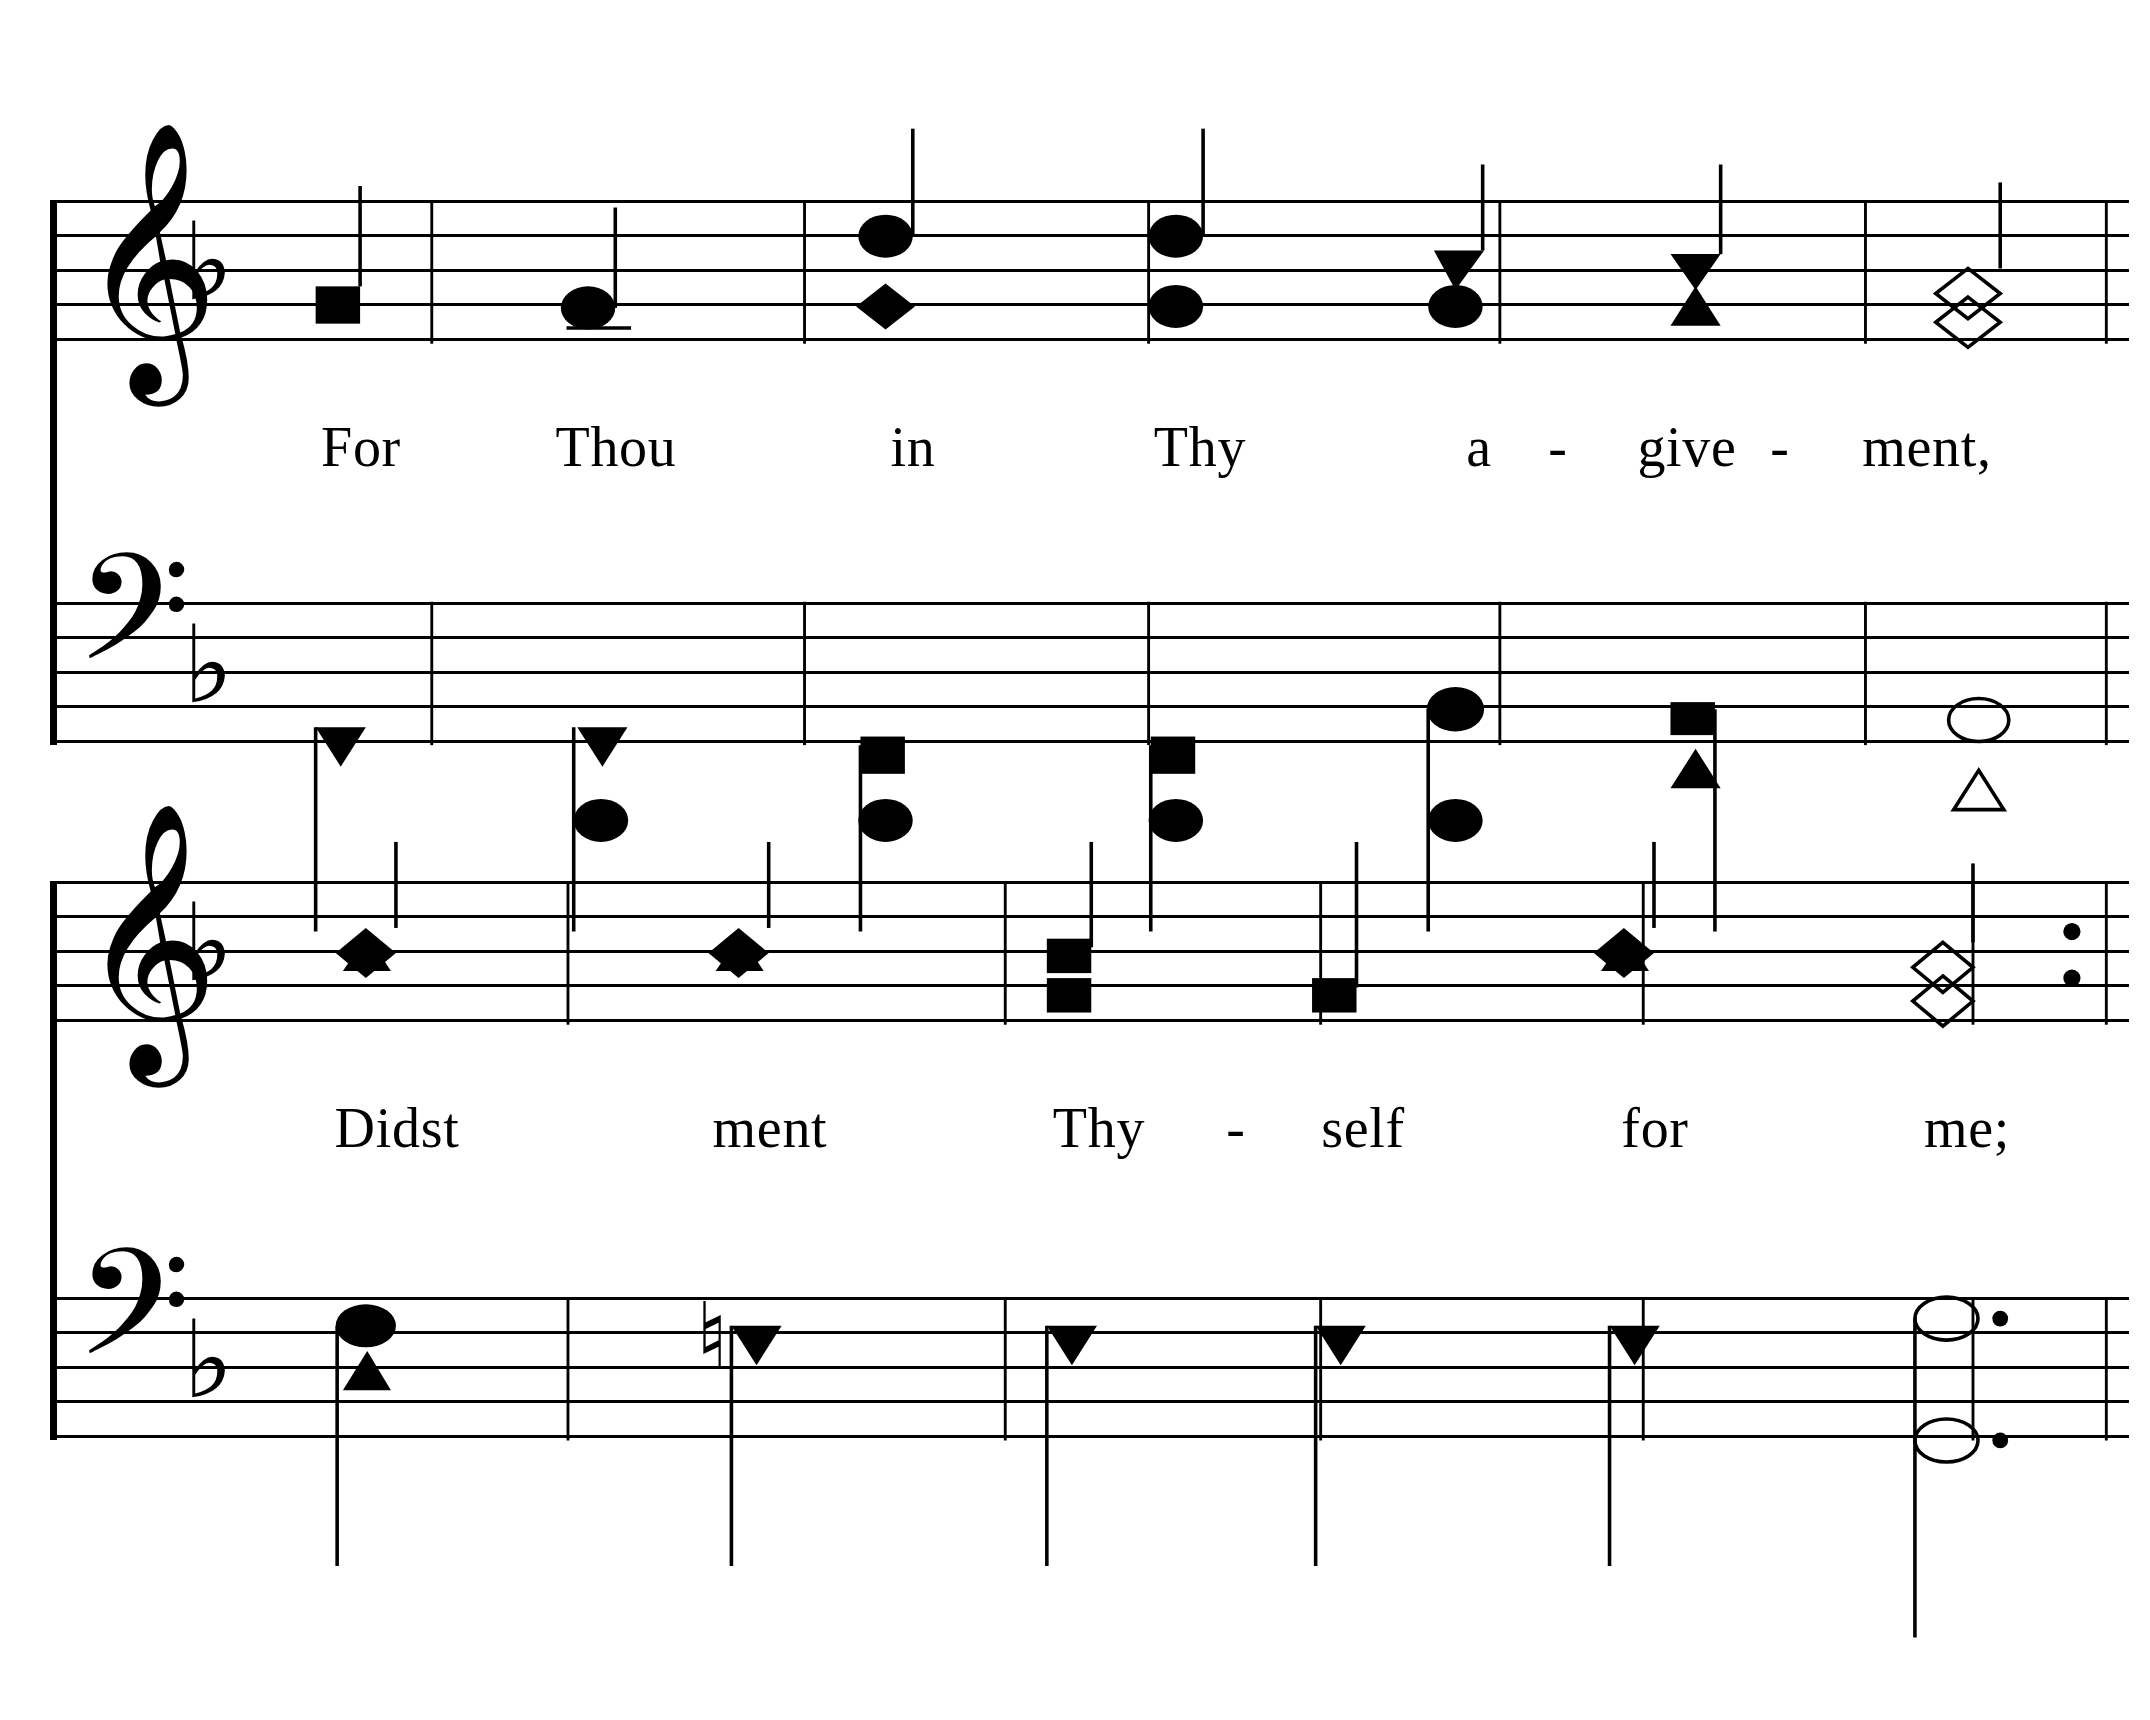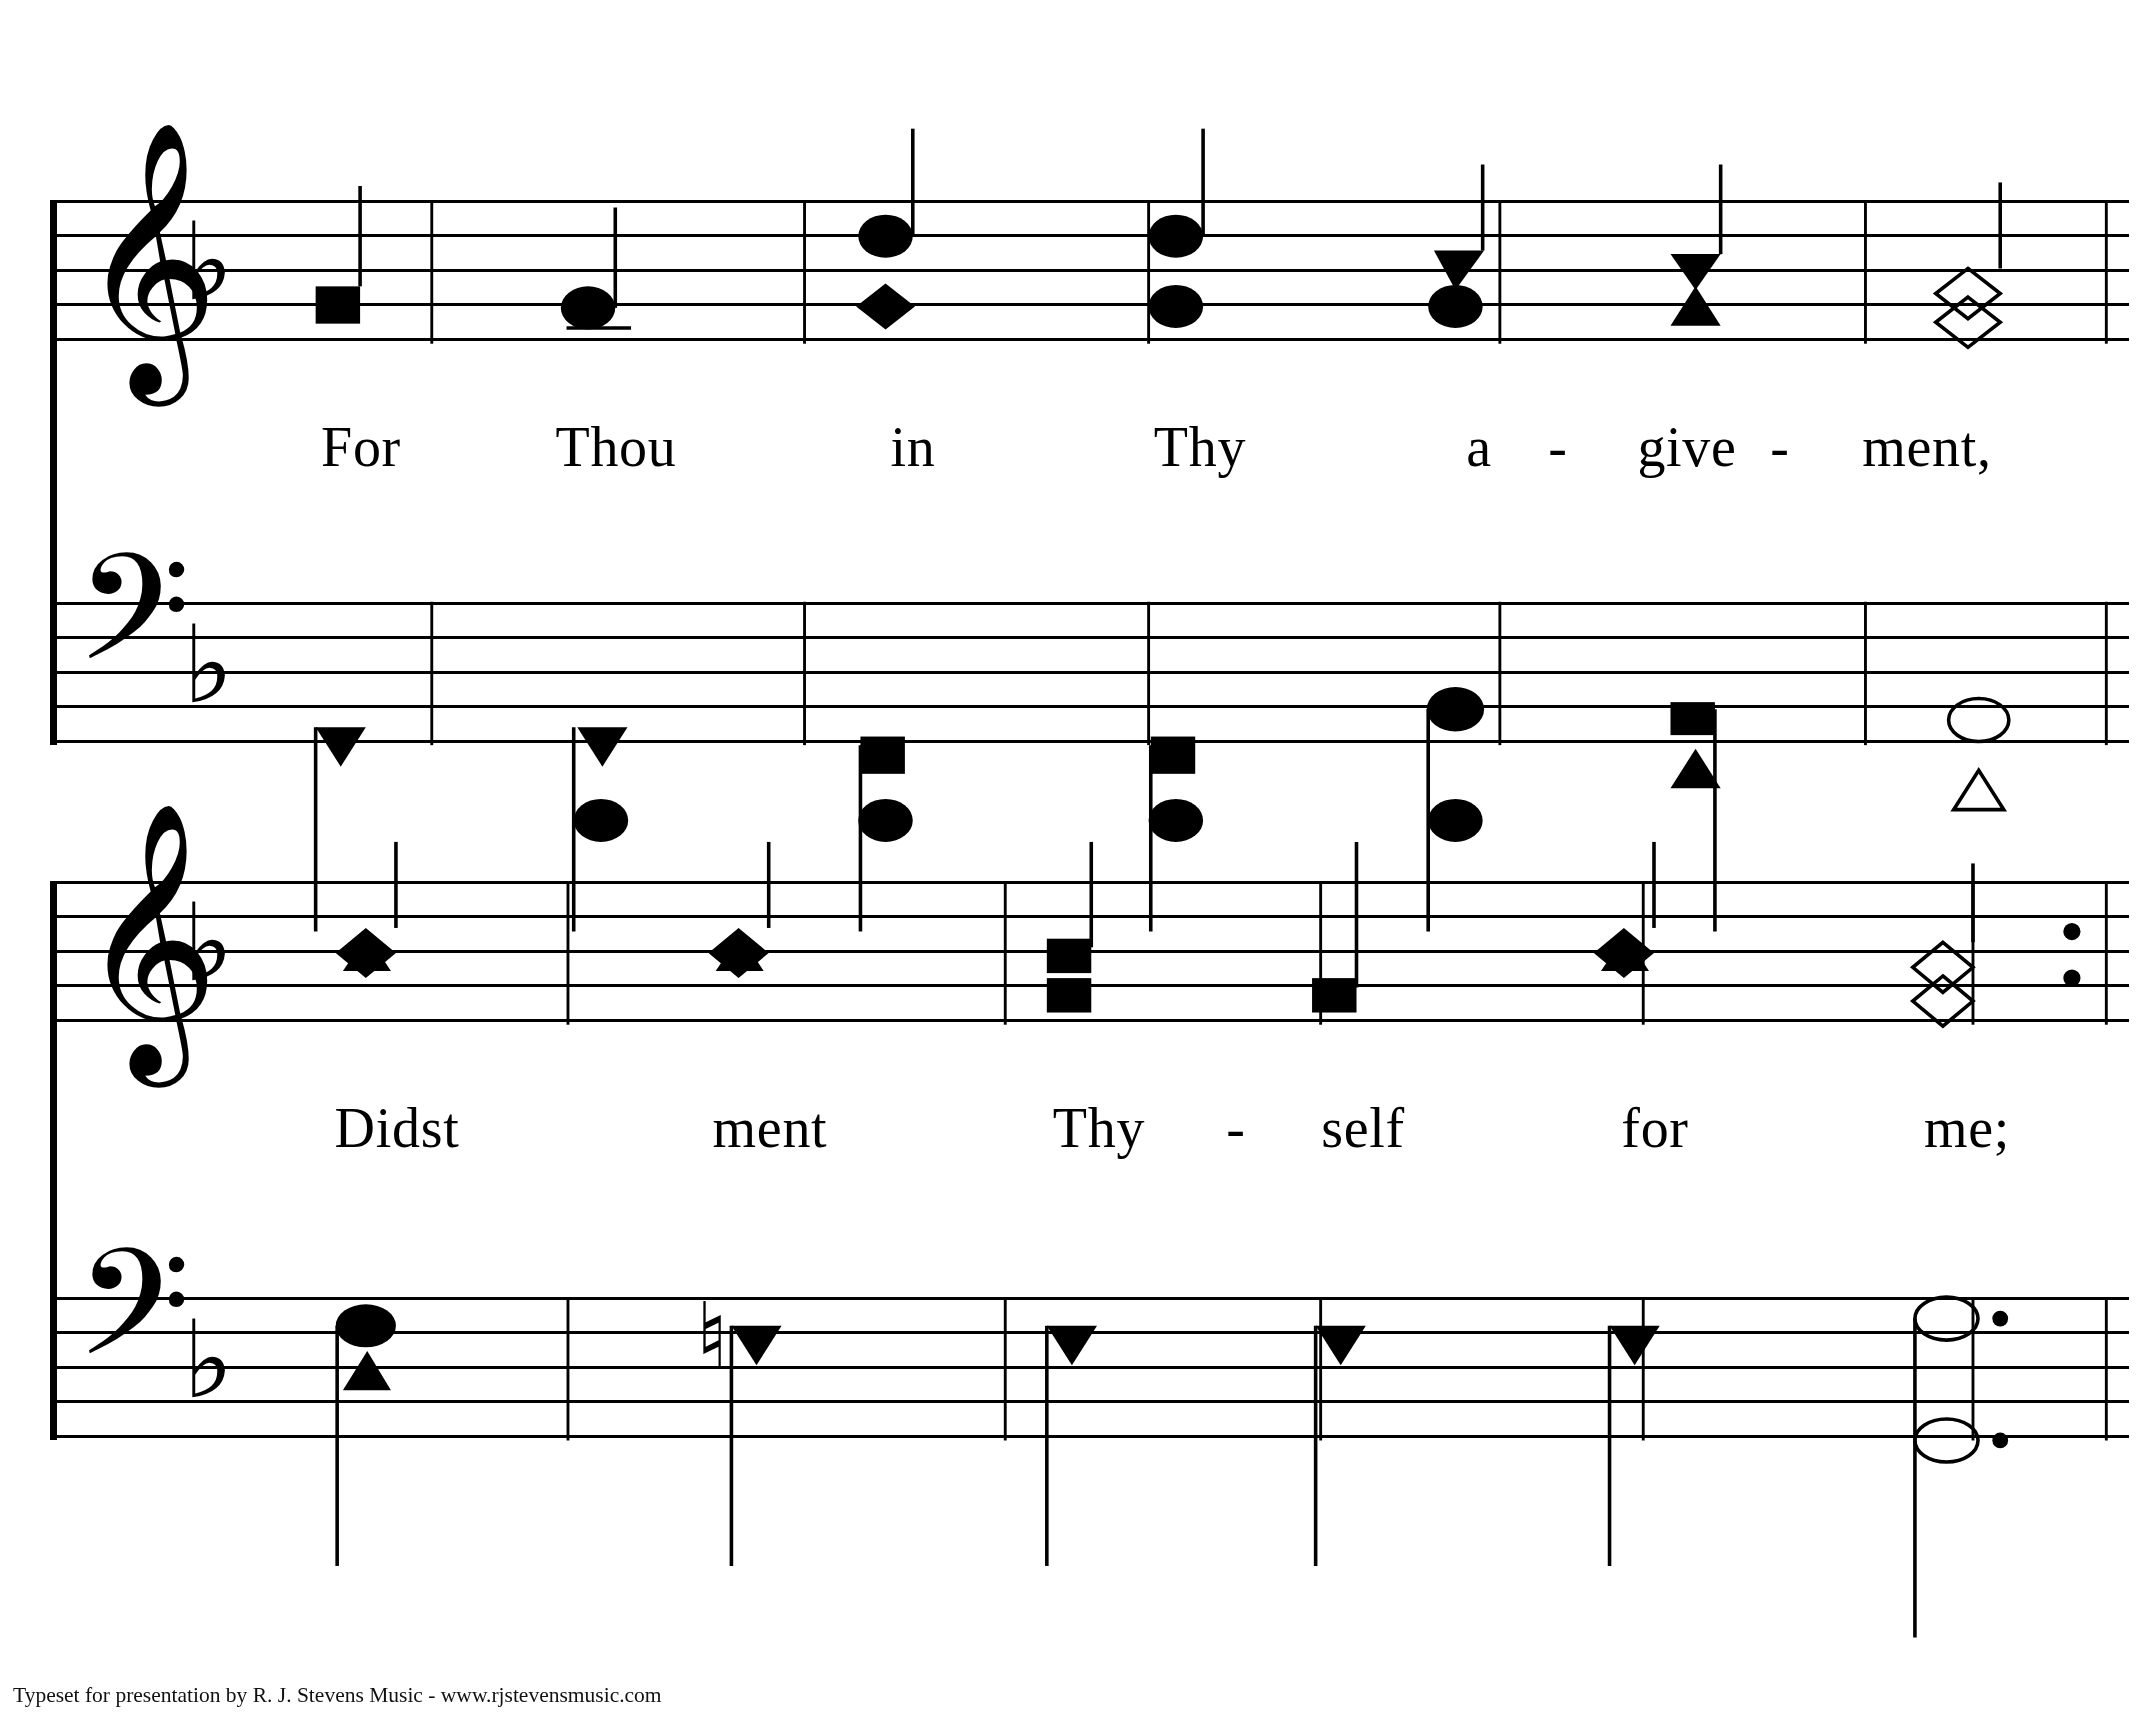--- a/index.html
+++ b/index.html
@@ -343,15 +343,14 @@
       <span class="lyric-word" style="left:373px;">Didst</span>
       <span class="lyric-word" style="left:746px;">ment</span>
       <span class="lyric-word" style="left:1075px;">Thy</span>
       <span class="lyric-word" style="left:1212px;">-</span>
       <span class="lyric-word" style="left:1339px;">self</span>
       <span class="lyric-word" style="left:1631px;">for</span>
       <span class="lyric-word" style="left:1943px;">me;</span>
     </div>
   </div>
 
-  <div class="credit">Typeset for presentation by R. J. Stevens Music  -  www.rjstevensmusic.com</div>
 </div>
 
 
 </body></html>

